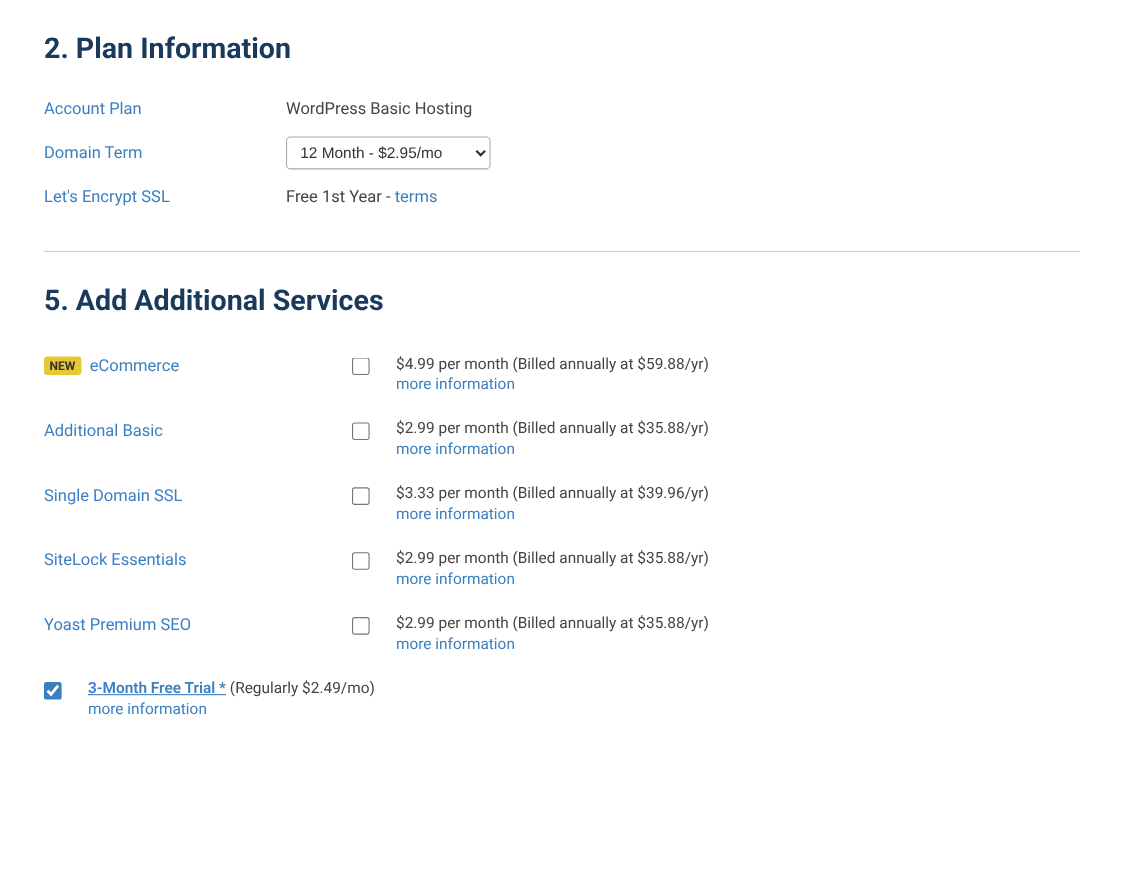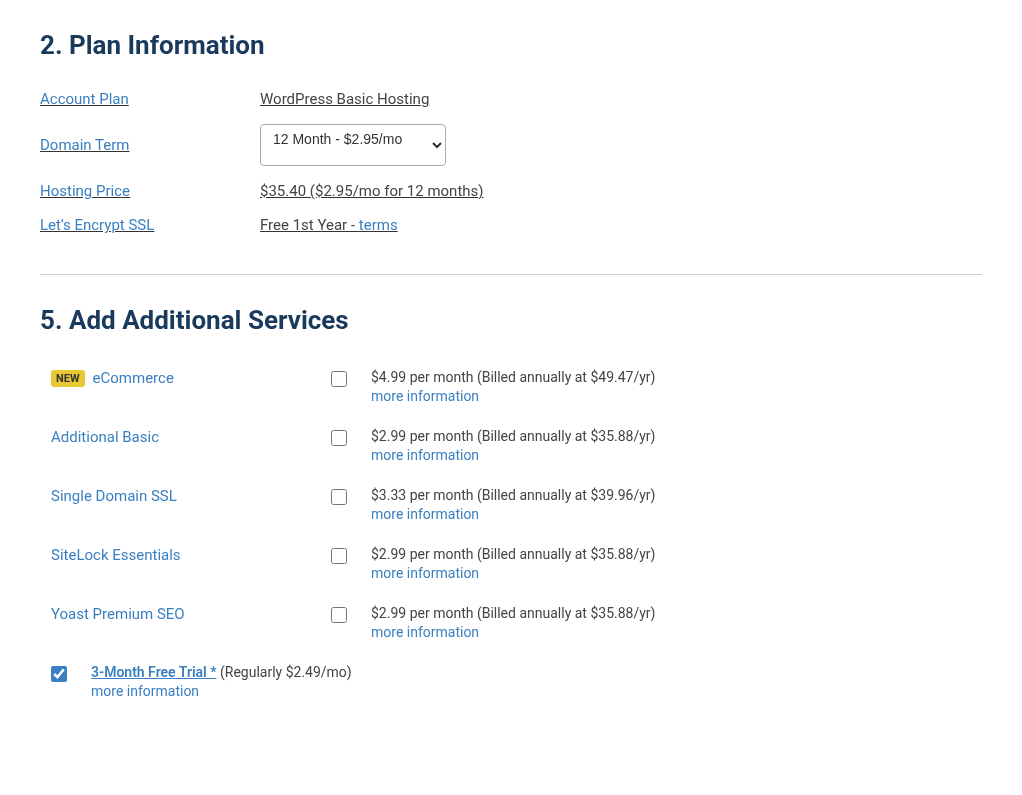--- a/index.html
+++ b/index.html
@@ -20,21 +20,20 @@
       color: #1a3a5c;
       font-size: 26px;
       font-weight: 700;
       margin-bottom: 22px;
     }
 
     .info-table {
       width: 100%;
       border-collapse: collapse;
       margin-bottom: 32px;
-      text-decoration: underline;
     }
 
     .info-table td {
       padding: 8px 0;
       vertical-align: middle;
     }
 
     .info-table td.label {
       color: #3a7fc1;
       width: 220px;
@@ -47,21 +46,21 @@
     }
 
     .info-table td.value a {
       color: #3a7fc1;
       text-decoration: none;
     }
 
     select {
       border: 1px solid #aaa;
       border-radius: 4px;
-      padding: 5px 26px 17px 8px;
+      padding: 5px 26px 5px 8px;
       font-size: 14px;
       color: #333;
       background: #fff;
       appearance: auto;
       cursor: pointer;
     }
 
     .divider {
       border: none;
       border-top: 1px solid #ccc;
@@ -69,21 +68,20 @@
     }
 
     .services-section {
       margin-top: 10px;
     }
 
     .service-row {
       display: flex;
       align-items: flex-start;
       padding: 12px 0;
-      margin-left: 11px;
     }
 
     .service-label {
       width: 280px;
       display: flex;
       align-items: center;
       gap: 8px;
       color: #3a7fc1;
       font-size: 15px;
       flex-shrink: 0;
@@ -162,24 +160,20 @@
       <td class="value">
         <select>
           <option>12 Month - $2.95/mo</option>
           <option>1 Month - $7.99/mo</option>
           <option>24 Month - $2.75/mo</option>
           <option>36 Month - $2.65/mo</option>
         </select>
       </td>
     </tr>
     <tr>
-      <td class="label">Hosting Price</td>
-      <td class="value">$35.40 ($2.95/mo for 12 months)</td>
-    </tr>
-    <tr>
       <td class="label">Let's Encrypt SSL</td>
       <td class="value">
         Free 1st Year - <a href="#">terms</a>
       </td>
     </tr>
   </tbody>
 </table>
 
 <hr class="divider">
 
@@ -188,21 +182,21 @@
 
   <div class="service-row">
     <div class="service-label">
       <span class="new-badge">New</span>
       <span>eCommerce</span>
     </div>
     <div class="service-checkbox-col">
       <input type="checkbox" style="">
     </div>
     <div class="service-price-col">
-      <div class="price-line">$4.99 per month (Billed annually at $49.47/yr)</div>
+      <div class="price-line">$4.99 per month (Billed annually at $59.88/yr)</div>
       <a href="#" class="more-info">more information</a>
     </div>
   </div>
 
   <div class="service-row">
     <div class="service-label">
       <span>Additional Basic</span>
     </div>
     <div class="service-checkbox-col">
       <input type="checkbox" style="">

